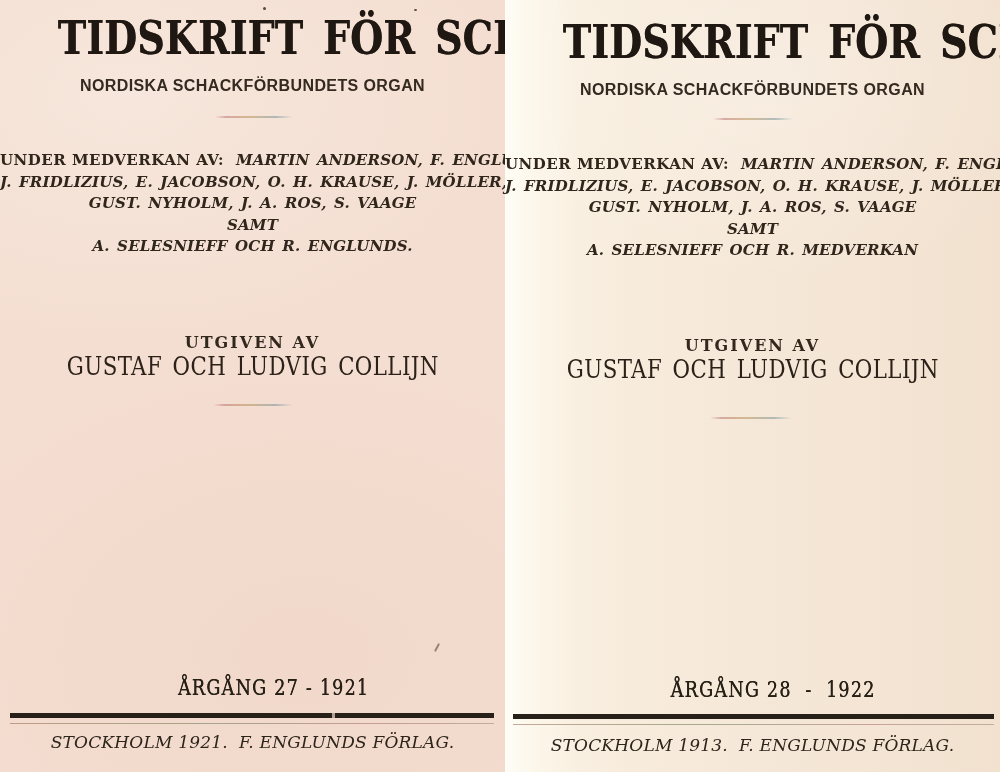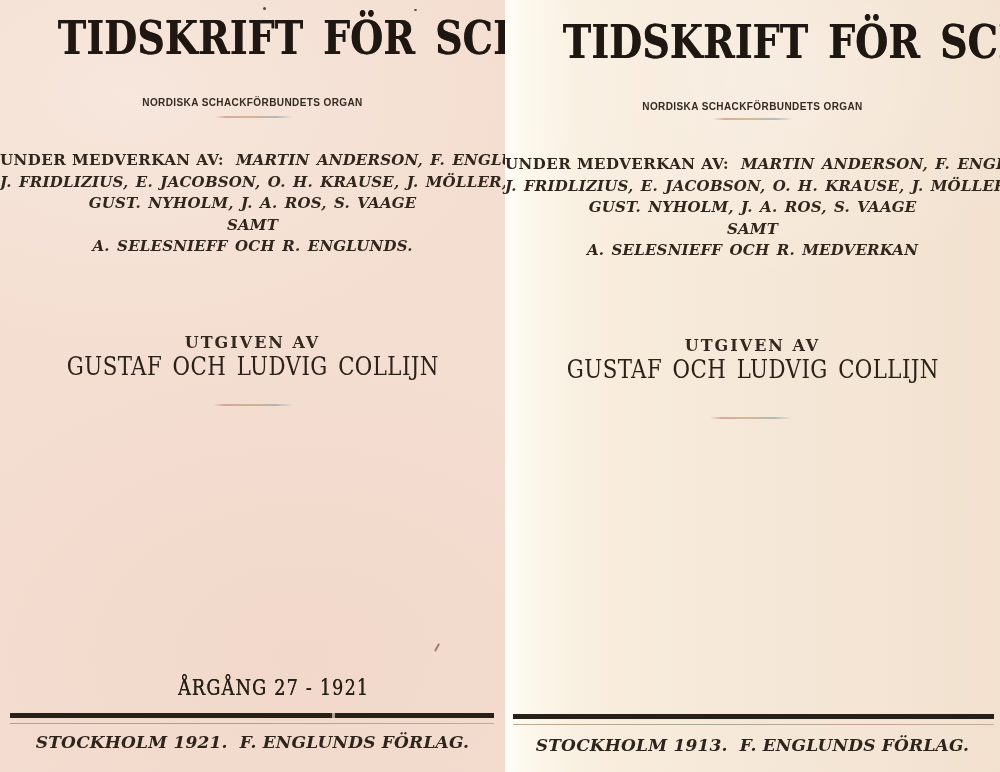--- a/index.html
+++ b/index.html
@@ -22,21 +22,21 @@
       radial-gradient(ellipse 500px 350px at 55% 10%, rgba(255,255,255,.25), rgba(255,255,255,0) 60%),
       linear-gradient(90deg, #fefdf6 0px, #fcf7eb 28px, #f9efe0 75px, #f7ebdb 140px, #f5e7d7 280px, #f2e1cf 495px);
   }
   .abs { position:absolute; left:0; right:0; text-align:center; }
 
   .title { font-weight:bold; font-size:46px; line-height:46px; color:#1f1711; white-space:nowrap; }
   .title > span { display:inline-block; transform:scaleX(.83); transform-origin:50% 50%;
                   word-spacing:8px; text-shadow:.3px 0 0 rgba(31,23,17,.85); }
 
   .subtitle { font-family:"Liberation Sans", sans-serif; font-weight:bold;
-              font-size:10px; letter-spacing:.4px; color:#342a20;margin-top:20px; }
+              font-size:16px; letter-spacing:.4px; color:#342a20; }
 
   .ornament { position:absolute; height:2px; border-radius:1px;
     background:linear-gradient(90deg, rgba(185,105,105,0) 0%, rgba(185,105,105,.5) 14%,
                rgba(175,140,75,.5) 45%, rgba(110,140,150,.5) 78%, rgba(185,105,135,0) 100%); }
 
   .contrib { font-size:15px; line-height:21.5px; font-weight:bold; color:#30261c;
              letter-spacing:.2px; white-space:nowrap; }
   .contrib .it { font-style:italic; word-spacing:2px; }
   .contrib .intro { font-style:normal; margin-right:12px; letter-spacing:.5px; }
 
@@ -50,21 +50,21 @@
   .volume > span { display:inline-block; transform:scaleX(.8); transform-origin:50% 50%;
                    letter-spacing:1.5px; text-shadow:.35px 0 0 currentColor; }
 
   .thick-rule { position:absolute; height:5px; background:#262019; }
   .thick-rule.gapped { background:linear-gradient(90deg, #262019 0 322px,
                         rgba(38,32,25,.3) 322px 325px, #262019 325px 100%); }
   .thin-rule { position:absolute; height:1px;
     background:linear-gradient(90deg, rgba(140,90,60,.5), rgba(100,120,80,.55) 40%,
                rgba(150,80,90,.45) 75%, rgba(120,100,70,.4)); }
 
-  .imprint { font-size:17px; font-style:italic; font-weight:bold; white-space:pre;
+  .imprint { font-size:17px; font-style:italic; font-weight:normal; white-space:pre;
              color:#2d241b; letter-spacing:.2px; }
 
   .speck { position:absolute; background:#5a4a3a; border-radius:50%; }
   .stray { position:absolute; width:2px; height:9px; background:#7a5c49; opacity:.7;
            transform:rotate(28deg); border-radius:1px; }
 </style>
 </head>
 <body>
 
 <div class="scan">
@@ -118,20 +118,23 @@
       <div class="it">SAMT</div>
       <div class="it">A. SELESNIEFF OCH R. MEDVERKAN</div>
     </div>
 
     <div class="abs edited-label" style="top:336px">UTGIVEN AV</div>
     <div class="abs editors" style="top:354px">
       <span>GUSTAF OCH LUDVIG COLLIJN</span>
     </div>
     <div class="ornament" style="top:417px; left:205px; width:82px"></div>
 
+    <div class="abs volume" style="top:652px">
+      <span>ÅRGÅNG 28  -  1922</span>
+    </div>
 
     <div class="thick-rule" style="top:714px; left:8px; width:481px"></div>
     <div class="thin-rule" style="top:724px; left:8px; width:481px"></div>
 
     <div class="abs imprint" style="top:735px">STOCKHOLM 1913.  F. ENGLUNDS FÖRLAG.</div>
   </div>
 
   <div class="speck" style="left:263px; top:7px; width:3px; height:3px"></div>
   <div class="speck" style="left:414px; top:9px; width:3px; height:2px"></div>
   <div class="stray" style="left:436px; top:643px"></div>

